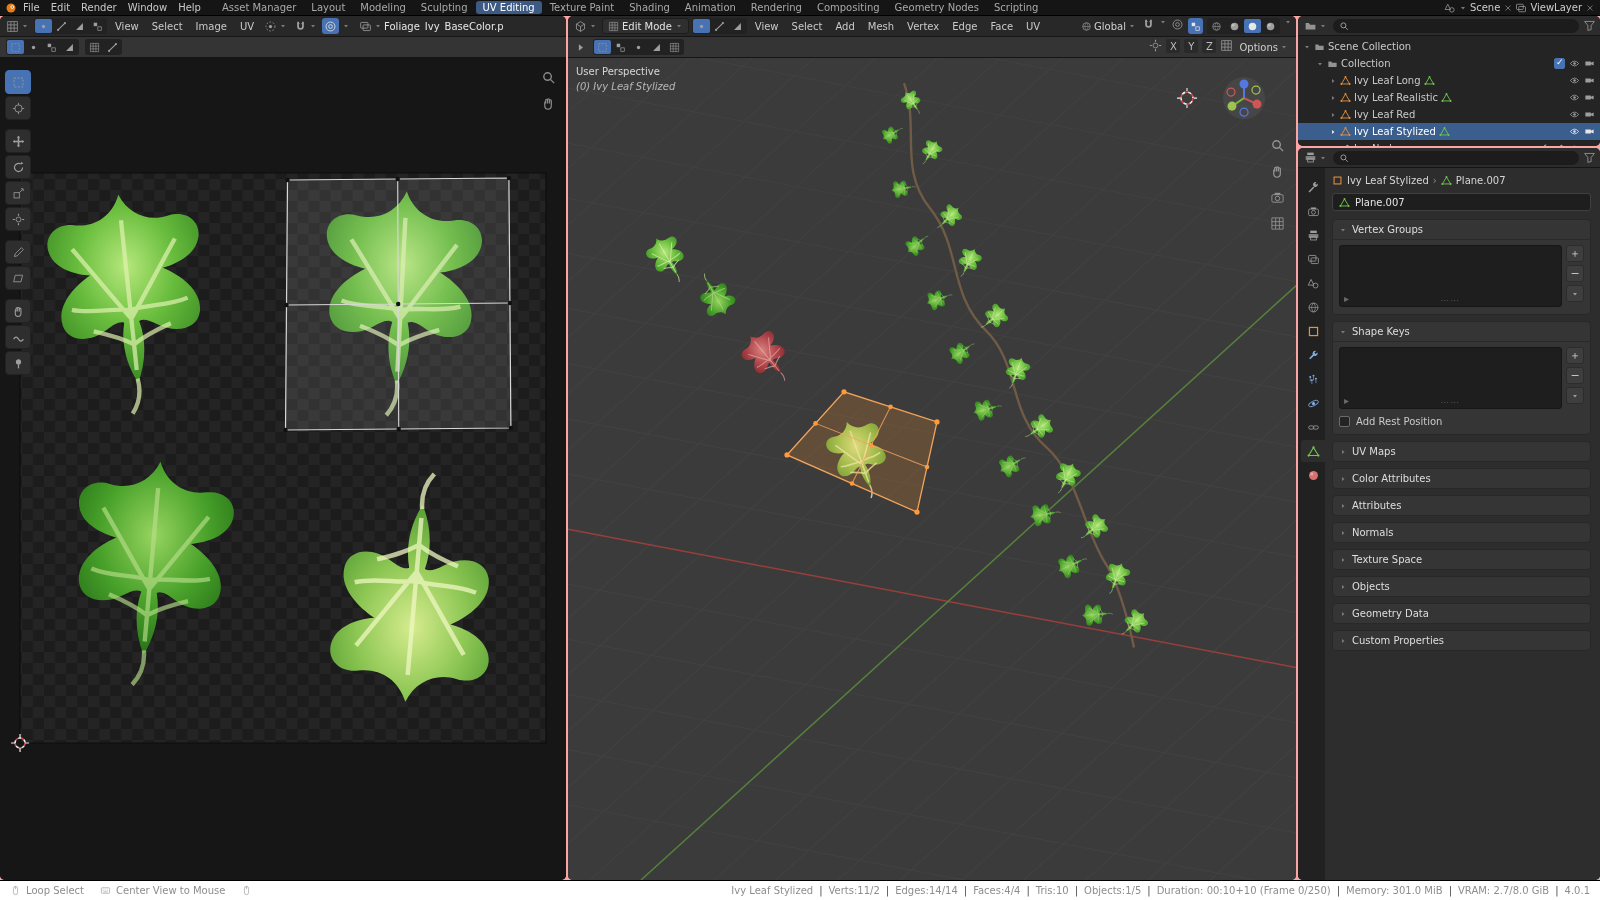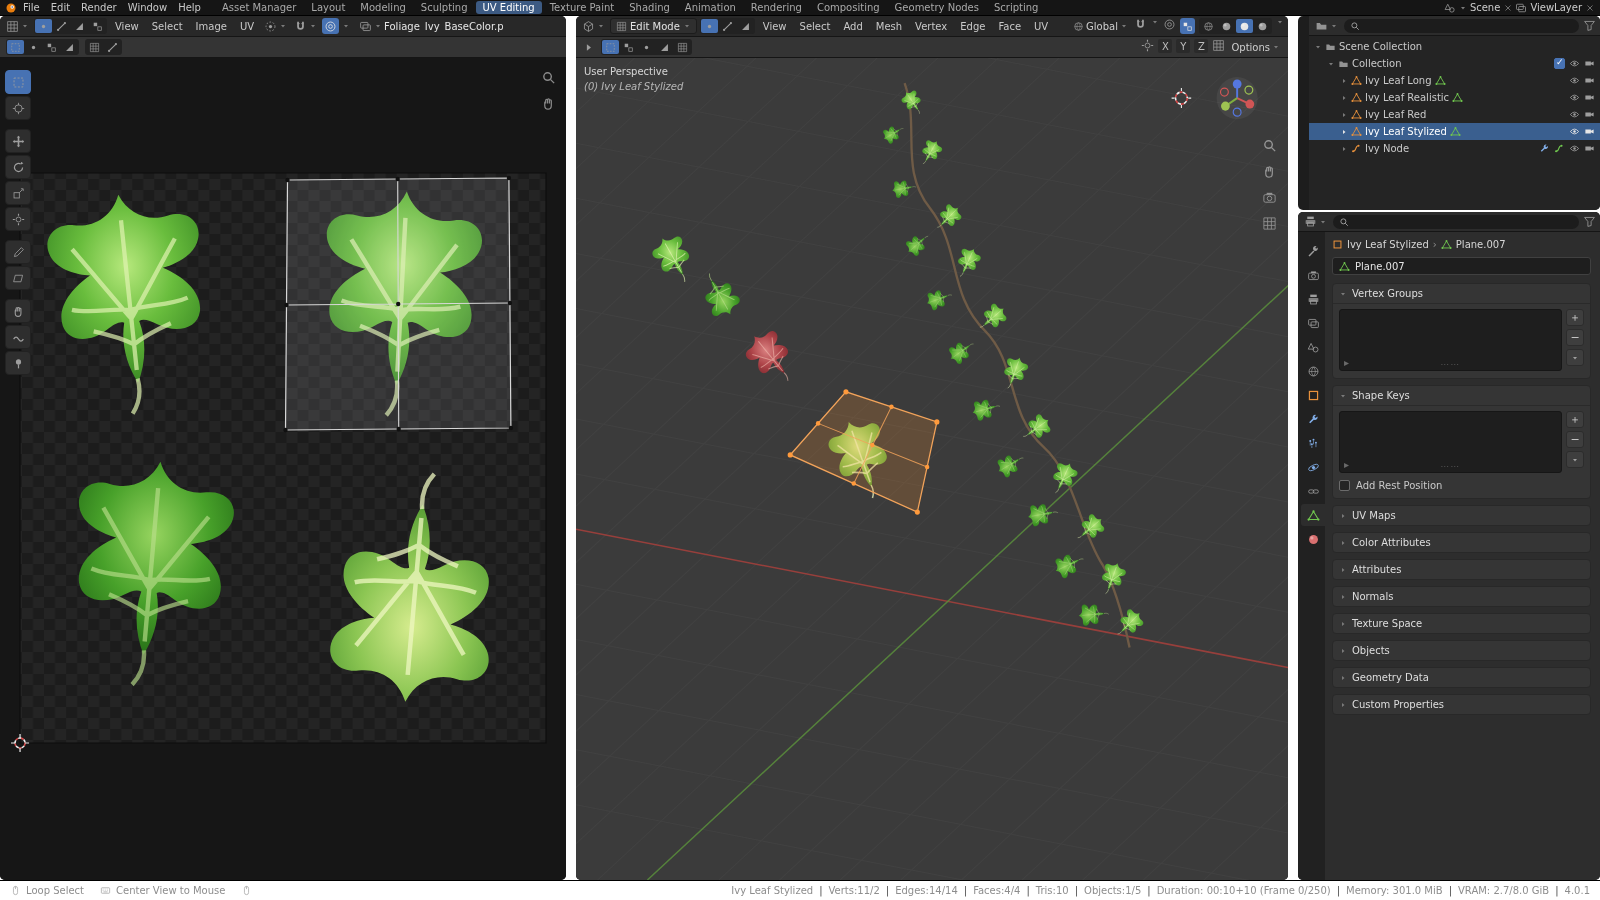--- a/index.html
+++ b/index.html
@@ -17,26 +17,26 @@
   .topbar{position:absolute;top:0;left:0;right:0;height:16px;background:#151515;
           display:flex;align-items:center;gap:1px;padding:0 5px;border-bottom:1px solid #000;z-index:20;}
   .menu-item{padding:1px 5px;border-radius:3px;color:#c9c9c9;white-space:nowrap;}
   .tabwrap{display:flex;align-items:center;gap:1px;margin-left:8px;}
   .wtab{padding:1px 7px;border-radius:3px;color:#a9a9a9;white-space:nowrap;}
   .wtab.active{background:#3c5a83;color:#fff;}
   .topbar-right{margin-left:auto;display:flex;align-items:center;gap:2px;}
   .tb-widget{display:flex;align-items:center;gap:3px;color:#cdcdcd;}
 
   
-  .main{position:absolute;top:16px;bottom:20px;left:0;right:0;display:flex;gap:10px;background:#ffffff;}
+  .main{position:absolute;top:16px;bottom:20px;left:0;right:0;display:flex;gap:2px;background:#fca5a5;}
   .area{background:#1d1d1d;border-radius:5px;overflow:hidden;display:flex;flex-direction:column;}
   .uv-area{width:566px;}
   .vp-area{flex:1;}
   .rightcol{width:302px;display:flex;flex-direction:column;gap:2px;}
-  .outliner{height:194px;padding-left:11px;}
+  .outliner{height:130px;}
   .props{flex:1;}
 
   .editor-hdr{height:21px;background:#282828;border-bottom:1px solid #151515;
               display:flex;align-items:center;gap:3px;padding:0 4px;flex:none;}
   .toolsettings{height:21px;background:#343434;border-bottom:1px solid #151515;
               display:flex;align-items:center;gap:6px;padding:0 6px;flex:none;}
   .hbtn{display:flex;align-items:center;gap:2px;padding:0 2px;height:16px;border-radius:3px;}
   .pill{display:flex;background:#222;border-radius:3px;padding:1px;gap:1px;}
   .pbtn{width:17px;height:14px;border-radius:2px;display:flex;align-items:center;justify-content:center;color:#9c9c9c;}
   .pbtn.active{background:#4772b3;color:#fff;}

